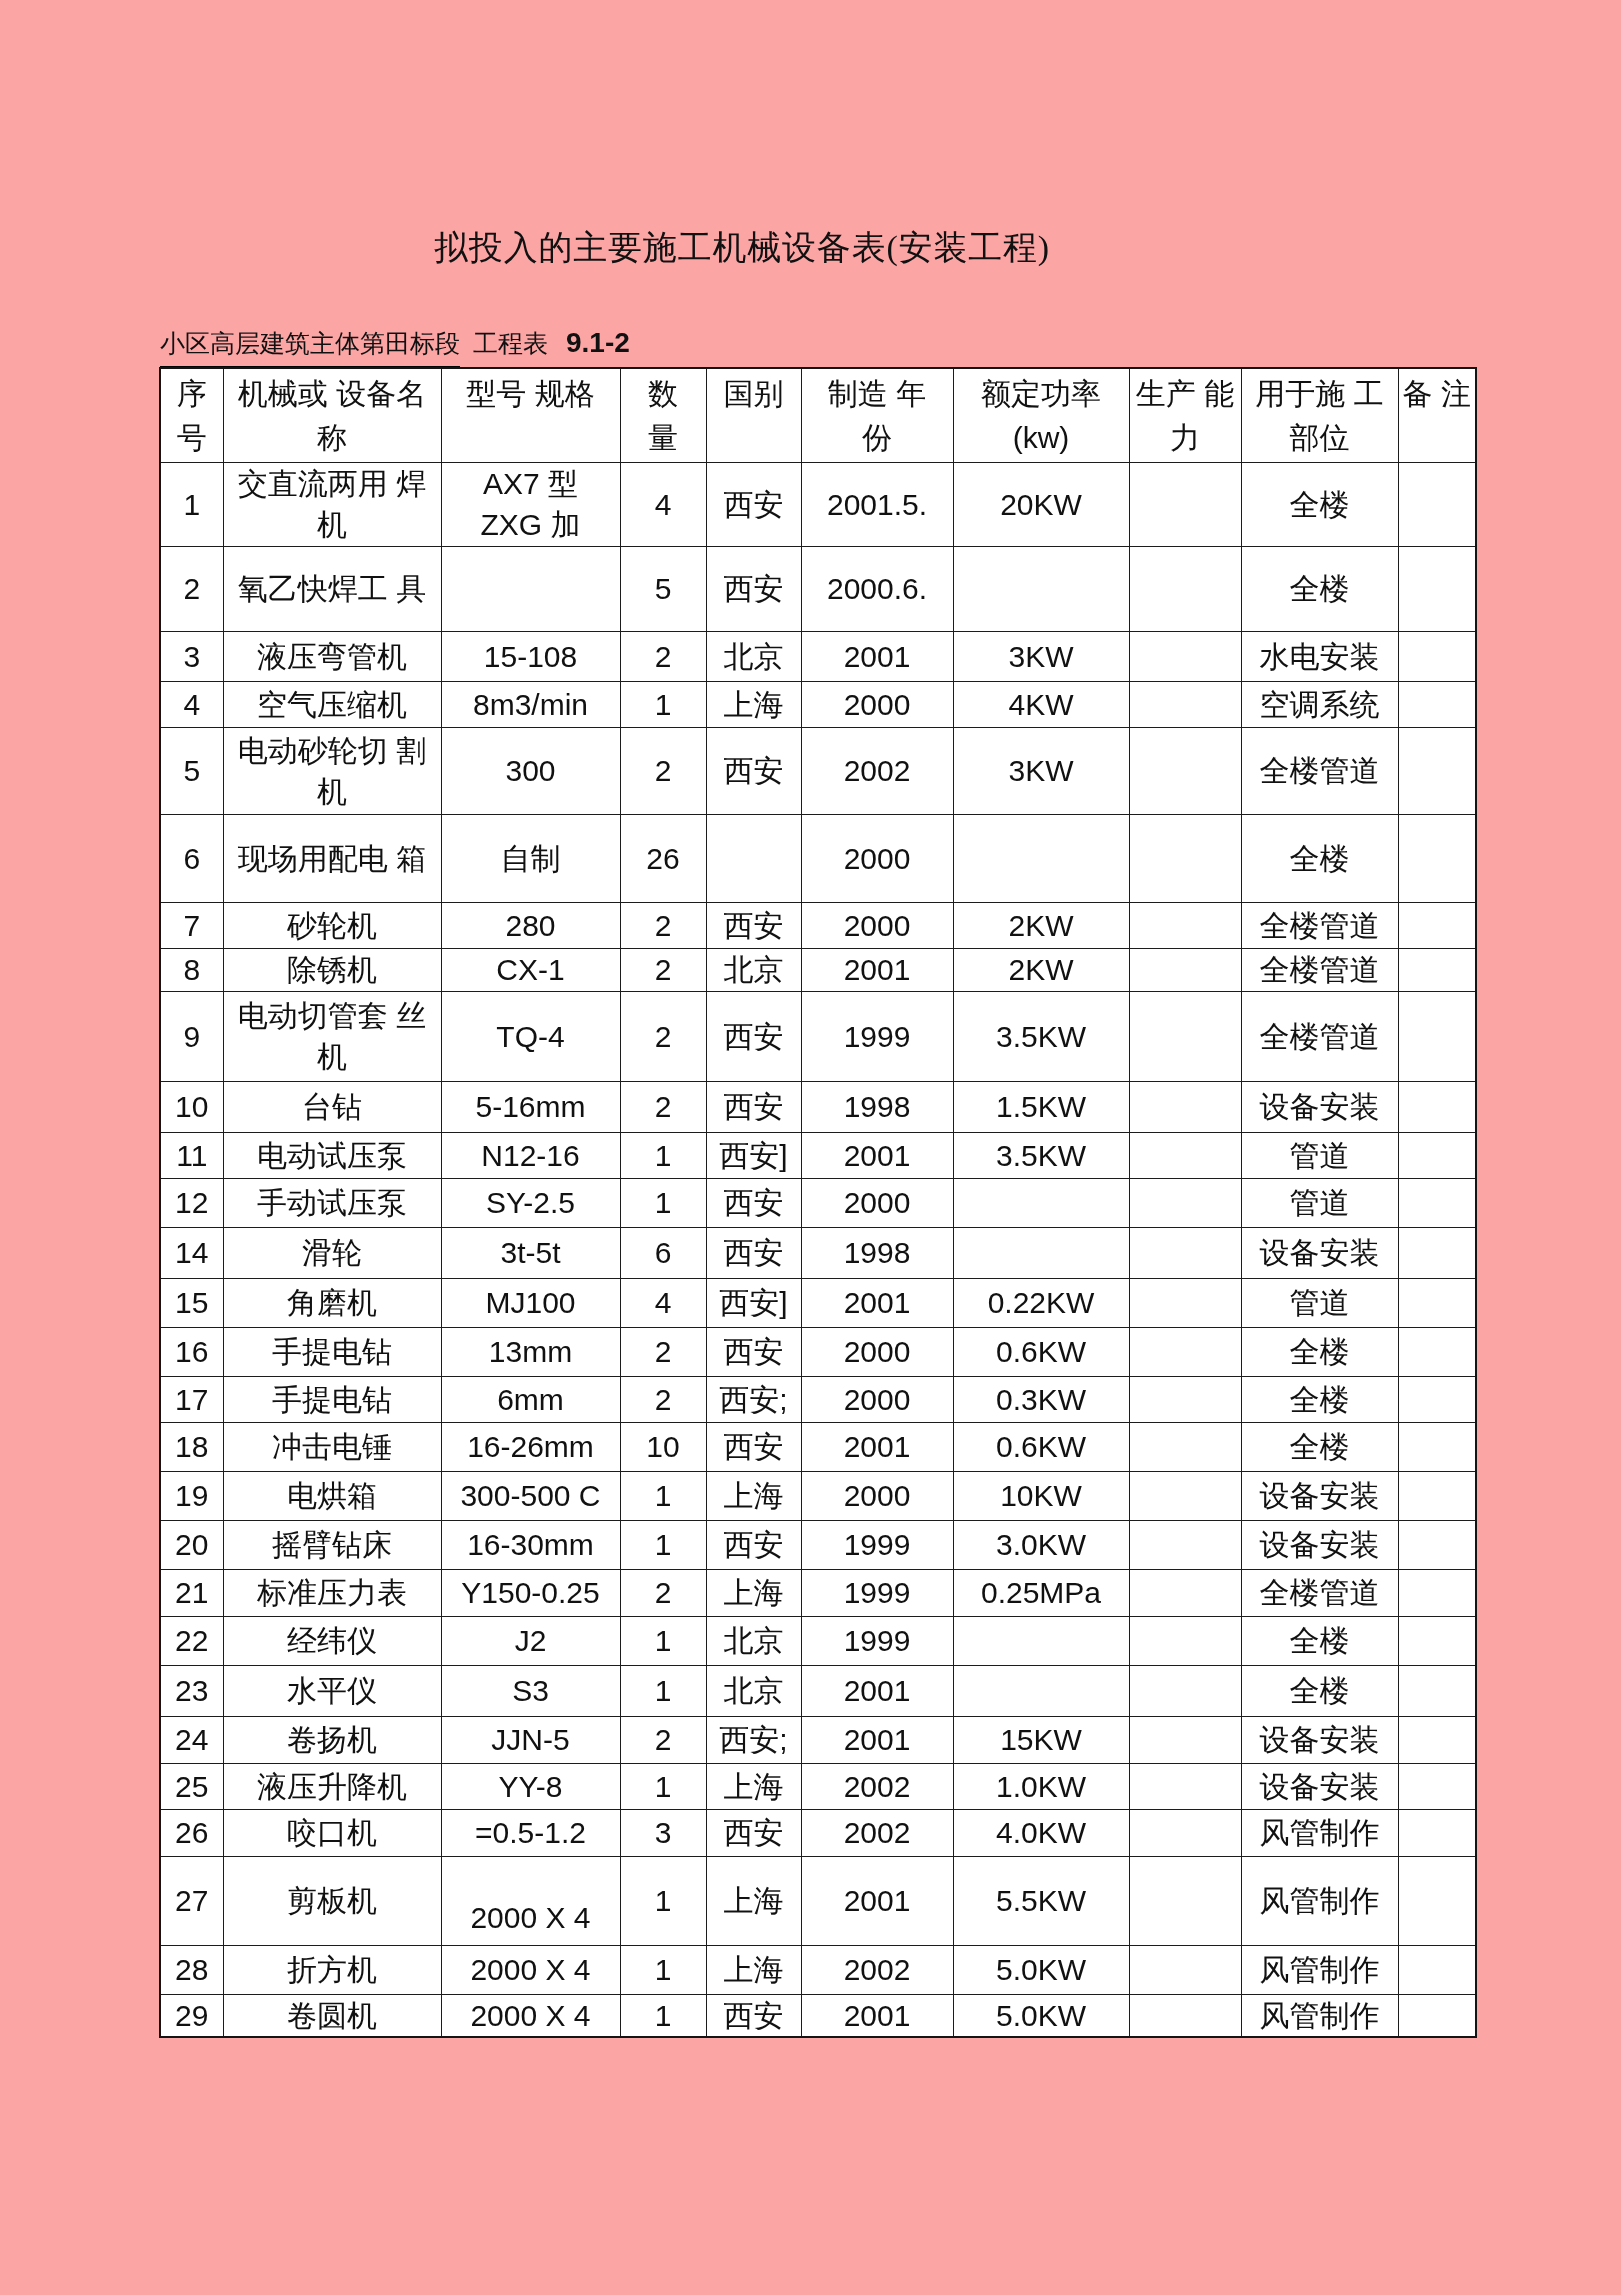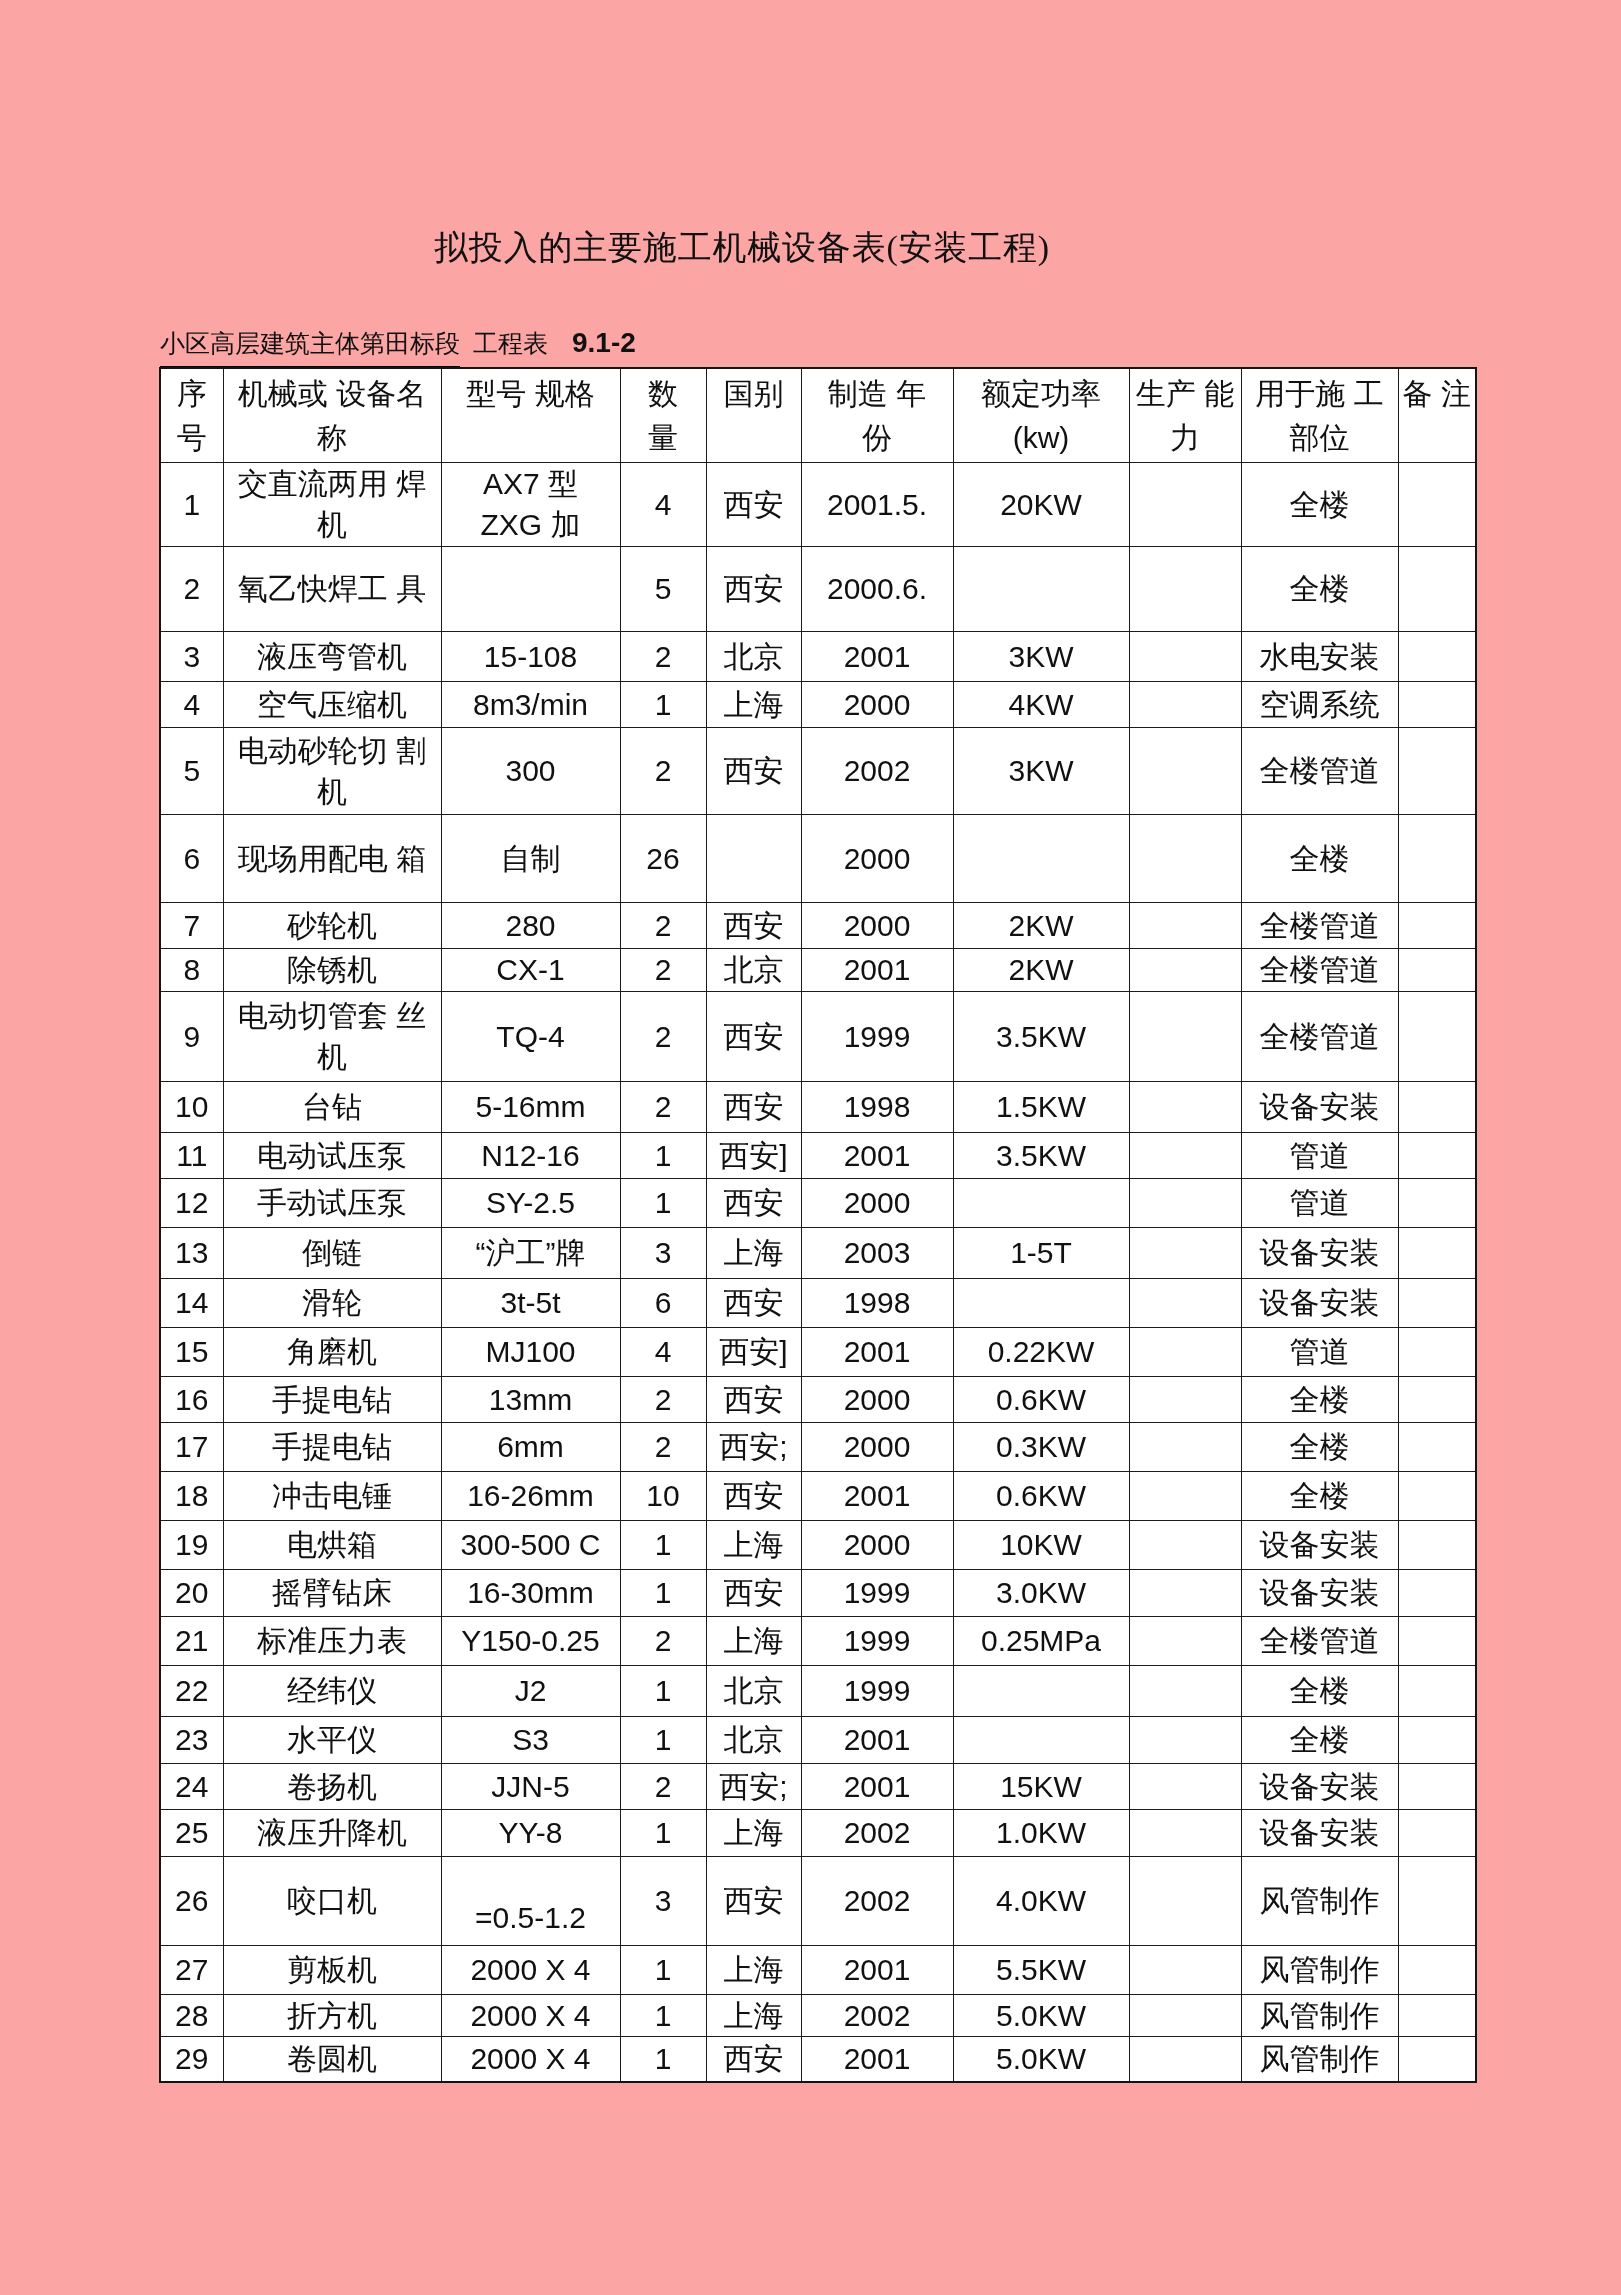--- a/index.html
+++ b/index.html
@@ -32,21 +32,21 @@
   .sub-underlined {
     border-bottom:2.4px solid #000;
     padding-bottom:9px;
     text-align:right;
   }
   .sub-mid { margin-left:13px; }
   .sub-num {
     font-family:"Liberation Sans","DejaVu Sans",sans-serif;
     font-weight:bold;
     font-size:28px;
-    margin-left:24px;
+    margin-left:18px;
   }
   table.equip {
     position:absolute;
     top:367px; left:159px;
     border-collapse:collapse;
     table-layout:fixed;
     width:1316px;
     border:2.4px solid #141414;
     background:#fff;
   }
@@ -291,32 +291,20 @@
           <td class="c-model">SY-2.5</td>
           <td class="c-qty">1</td>
           <td class="c-origin">西安</td>
           <td class="c-year">2000</td>
           <td class="c-power"></td>
           <td class="c-capacity"></td>
           <td class="c-site">管道</td>
           <td class="c-note"></td>
         </tr>
         <tr>
-          <td class="c-no">13</td>
-          <td class="c-name">倒链</td>
-          <td class="c-model">“沪工”牌</td>
-          <td class="c-qty">3</td>
-          <td class="c-origin">上海</td>
-          <td class="c-year">2003</td>
-          <td class="c-power">1-5T</td>
-          <td class="c-capacity"></td>
-          <td class="c-site">设备安装</td>
-          <td class="c-note"></td>
-        </tr>
-        <tr>
           <td class="c-no">14</td>
           <td class="c-name">滑轮</td>
           <td class="c-model">3t-5t</td>
           <td class="c-qty">6</td>
           <td class="c-origin">西安</td>
           <td class="c-year">1998</td>
           <td class="c-power"></td>
           <td class="c-capacity"></td>
           <td class="c-site">设备安装</td>
           <td class="c-note"></td>

